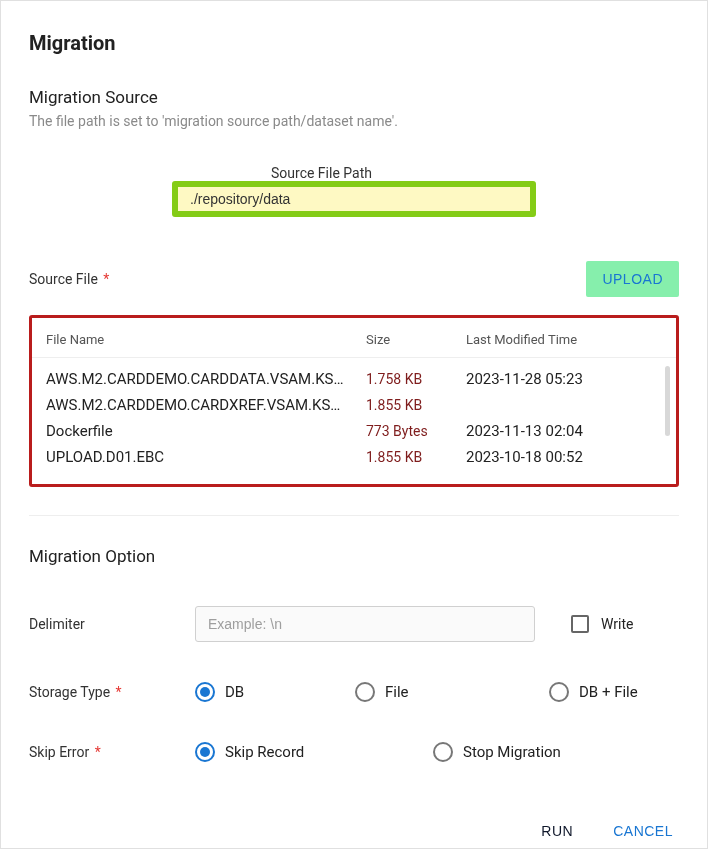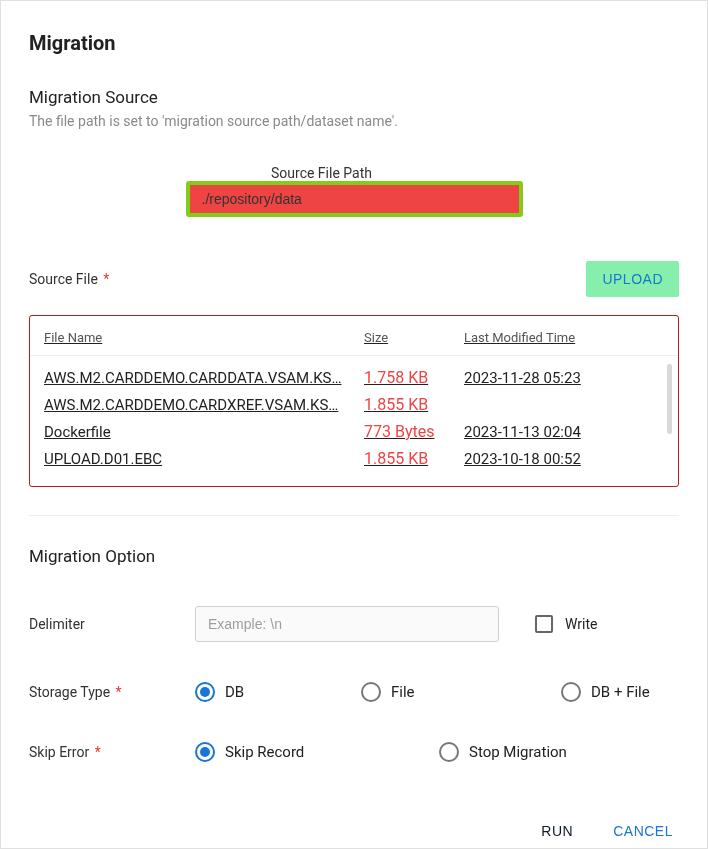--- a/index.html
+++ b/index.html
@@ -46,27 +46,27 @@
     width: 166px;
     font-size: 14px;
     color: #333;
   }
   .required {
     color: #e53935;
     margin-left: 2px;
   }
   .text-input {
     height: 36px;
-    border: 4px solid #84cc16;
+    border: 6px solid #84cc16;
     border-radius: 3px;
     padding: 0 12px;
     font-size: 14px;
     color: #333;
-    width: 337px;
-    background: #ef4444;
+    width: 364px;
+    background: #fef9c3;
   }
   .text-input::placeholder {
     color: #9e9e9e;
   }
   .source-file-row {
     display: flex;
     align-items: center;
     justify-content: space-between;
     margin-bottom: 18px;
     margin-top: 12px;
@@ -75,26 +75,25 @@
     background: #86efac;
     color: #1976d2;
     border: none;
     padding: 10px 16px;
     font-size: 14px;
     letter-spacing: 0.5px;
     cursor: pointer;
     border-radius: 2px;
   }
   .file-table-wrap {
-    border: 1px solid #b91c1c;
+    border: 3px solid #b91c1c;
     border-radius: 3px;
     padding: 0;
     margin-bottom: 28px;
     position: relative;
-    text-decoration: underline;
   }
   .file-table-header {
     display: flex;
     padding: 14px 14px 10px 14px;
     font-size: 13px;
     color: #555;
     border-bottom: 1px solid #eee;
   }
   .col-name { flex: 0 0 320px; overflow: hidden; text-overflow: ellipsis; white-space: nowrap; }
   .col-size { flex: 0 0 100px; }
@@ -103,21 +102,21 @@
     padding: 8px 14px 14px 14px;
     position: relative;
   }
   .file-row {
     display: flex;
     align-items: center;
     font-size: 15px;
     padding: 4px 0;
   }
   .file-row .col-name { color: #222; }
-  .file-row .col-size { color: #ef4444; font-size: 16px; }
+  .file-row .col-size { color: #7f1d1d; font-size: 14px; }
   .file-row .col-time { color: #222; font-size: 15px; }
   .scrollbar-stub {
     position: absolute;
     right: 6px;
     top: 48px;
     width: 5px;
     height: 70px;
     background: #d8d8d8;
     border-radius: 3px;
   }
@@ -131,21 +130,21 @@
     font-weight: 400;
     color: #222;
     margin-bottom: 40px;
   }
   .delimiter-row {
     display: flex;
     align-items: center;
     margin-bottom: 40px;
   }
   .delimiter-input {
-    width: 304px;
+    width: 340px;
     height: 36px;
     border: 1px solid #d0d0d0;
     border-radius: 3px;
     padding: 0 12px;
     font-size: 14px;
     background: #fafafa;
   }
   .delimiter-input::placeholder { color: #9e9e9e; }
   .checkbox-wrap {
     display: flex;
@@ -160,21 +159,21 @@
     margin-right: 12px;
     cursor: pointer;
   }
   .radio-row {
     display: flex;
     align-items: center;
     margin-bottom: 40px;
   }
   .radio-group {
     display: flex;
-    gap: 10px;
+    gap: 4px;
     flex: 1;
   }
   .radio-option {
     display: flex;
     align-items: center;
     cursor: pointer;
   }
   .radio-option.db { width: 156px; }
   .radio-option.file { width: 190px; }
   .radio-option.dbfile { }

